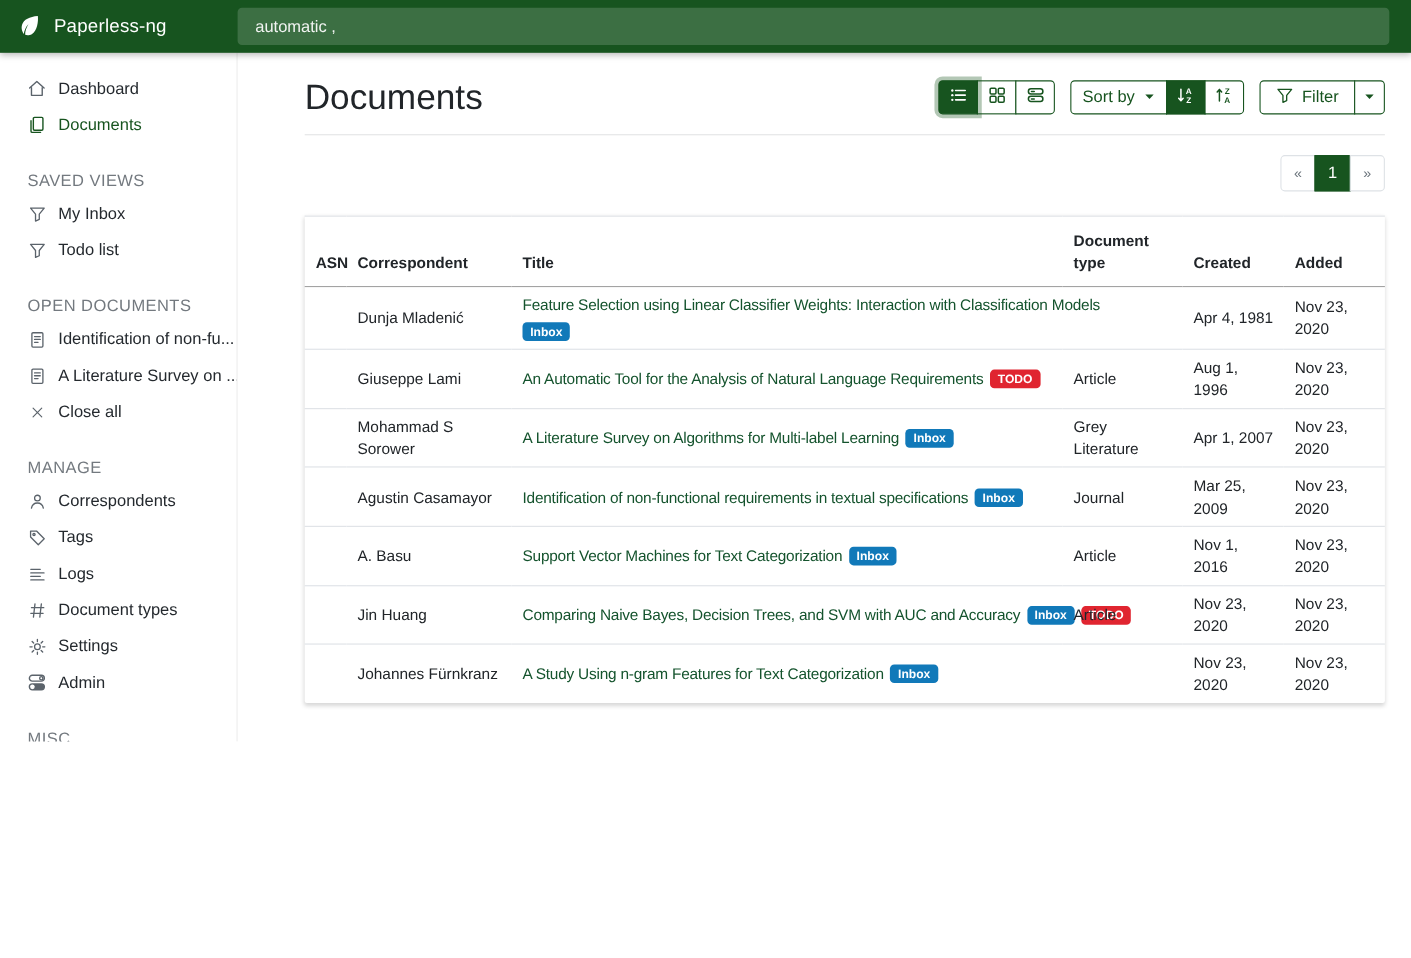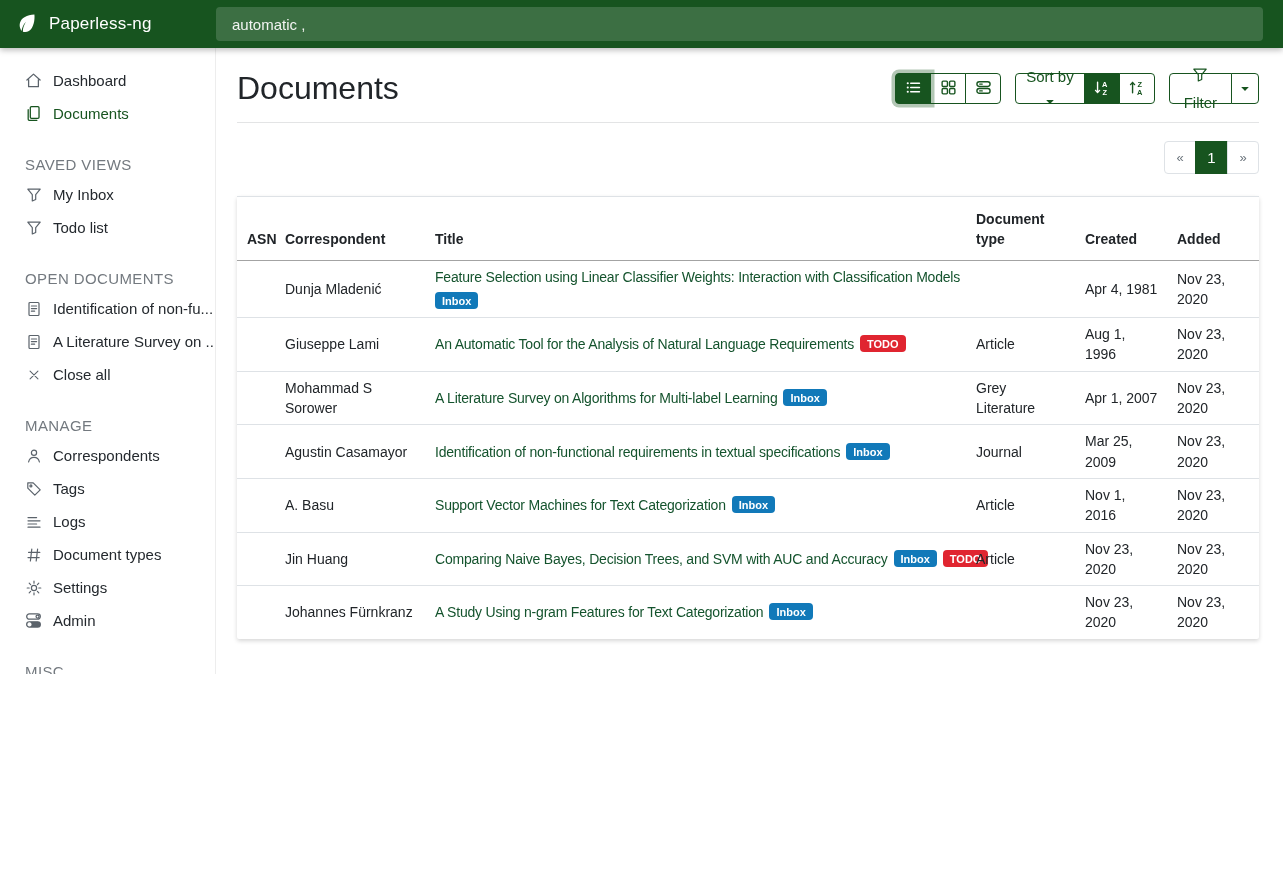--- a/index.html
+++ b/index.html
@@ -10,21 +10,21 @@
   .app-header { height: 48px; background: #17541f; display: flex; align-items: center;
                 position: relative; z-index: 20; box-shadow: 0 2px 6px rgba(0,0,0,.28); justify-content: center; }
   .brand { width: 216px; display: flex; align-items: center; gap: 10px; padding-left: 15px; cursor: pointer; }
   .brand-logo { width: 24px; height: 24px; display: inline-flex; }
   .brand-title { color: #fff; font-size: 17px; letter-spacing: .2px; }
   .search-input { flex: 1; margin-right: 20px; height: 34px; border: none; border-radius: 4px;
                   background: rgba(255,255,255,.16); color: #f2f4f2; font-size: 15px;
                   padding: 0 16px; outline: none; font-family: inherit; }
 
   
-  .app-body { display: flex; height: 626px; }
+  .app-body { display: flex; height: 626px; gap: 40px; }
 
   
   .sidebar { width: 216px; background: #fff; border-right: 1px solid #ededed; padding-top: 16px;
              overflow: hidden; flex-shrink: 0; }
   .sidebar-heading { margin: 26px 16px 5px 25px; font-size: 15px; color: #73797f; letter-spacing: .4px; }
   .sidebar-item { display: flex; align-items: center; gap: 11px; padding: 8px 12px 8px 25px;
                   font-size: 15px; color: #24292e; cursor: pointer; }
   .sidebar-item .sb-icon { width: 17px; height: 17px; display: inline-flex; align-items: center;
                            justify-content: center; color: #5b636b; flex-shrink: 0; font-size: 14px; line-height: 1; }
   .sidebar-item.active, .sidebar-item.active .sb-icon { color: #17541f; }
@@ -34,21 +34,21 @@
   .main { flex: 1; padding: 22px 24px 0 21px; overflow: hidden; }
   .title-row { display: flex; align-items: center; justify-content: space-between; }
   .page-title { font-size: 32px; font-weight: 400; color: #212529; }
 
   .toolbar { display: flex; gap: 14px; align-items: center; }
   .btn-group { display: inline-flex; }
   .btn { height: 31px; border: 1px solid #17541f; background: #fff; color: #17541f;
          display: inline-flex; align-items: center; justify-content: center; gap: 8px;
          padding: 0 10px; font-size: 15px; font-family: inherit; cursor: pointer; }
   .btn-group .btn + .btn { margin-left: -1px; }
-  .btn-group .btn:first-child { border-radius: 4px 0 0 4px; flex-direction: column; }
+  .btn-group .btn:first-child { border-radius: 4px 0 0 4px; }
   .btn-group .btn:last-child { border-radius: 0 4px 4px 0; }
   .btn.active { background: #17541f; color: #fff; }
   .btn.icon-btn { width: 36px; padding: 0; }
   .btn.focus-ring { box-shadow: 0 0 0 3.5px rgba(23,84,31,.33); position: relative; z-index: 2; }
 
   hr.main-rule { border: none; border-top: 1px solid #e3e4e5; margin-top: 15px; }
 
   .pagination-row { display: flex; justify-content: flex-end; margin: 18px 0 22px; }
   .page-btn { min-width: 32px; height: 33px; border: 1px solid #dee2e6; background: #fff; color: #6c757d;
               display: inline-flex; align-items: center; justify-content: center; font-size: 13px;

